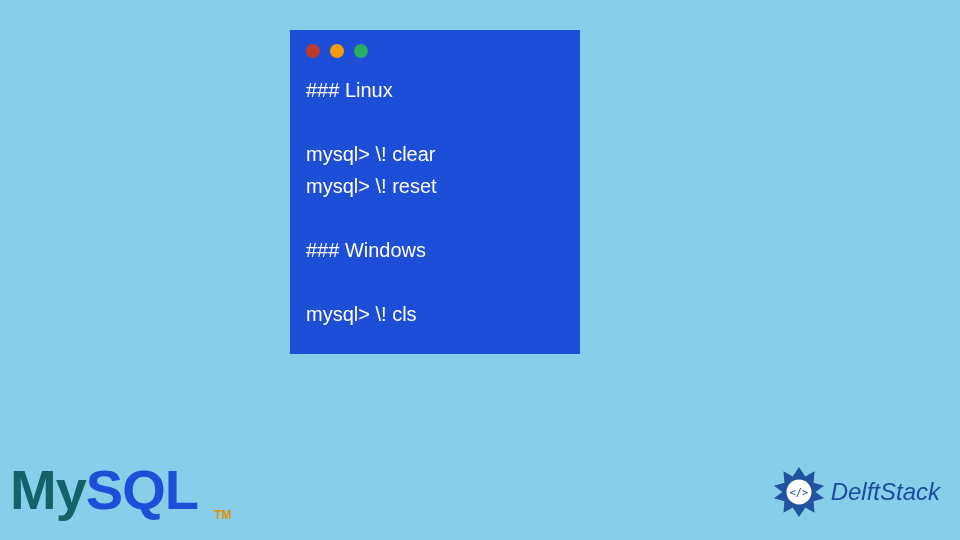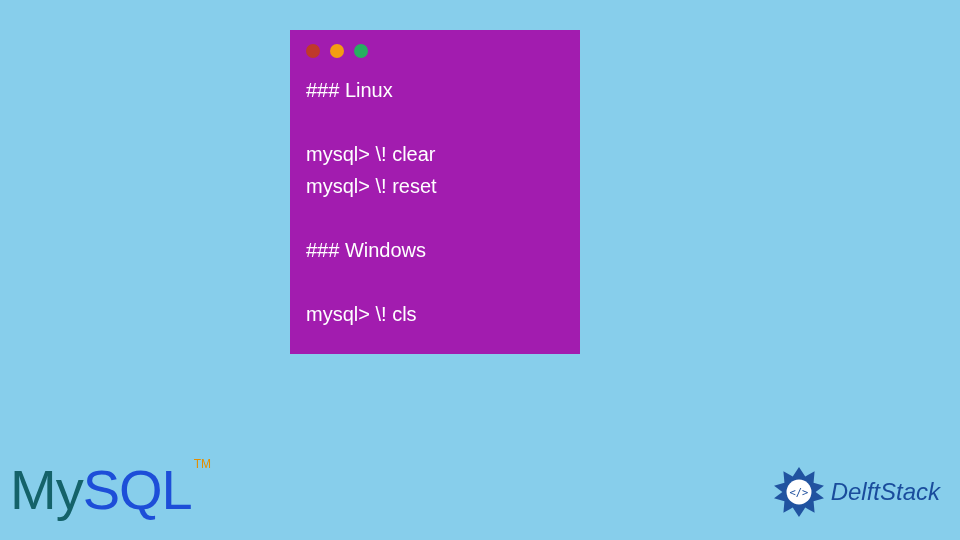--- a/index.html
+++ b/index.html
@@ -9,21 +9,21 @@
     background: #87ceeb;
     position: relative;
     font-family: Arial, Helvetica, sans-serif;
     overflow: hidden;
   }
   .code-window {
     position: absolute;
     left: 290px;
     top: 30px;
     width: 290px;
-    background: #a21caf;
+    background: #1d4ed8;
     padding: 14px 16px 24px 16px;
   }
   .traffic-lights {
     display: flex;
     gap: 10px;
     margin-bottom: 16px;
   }
   .dot {
     width: 14px;
     height: 14px;
@@ -37,38 +37,38 @@
     font-size: 20px;
     line-height: 1.6;
     white-space: pre-wrap;
     font-family: Arial, Helvetica, sans-serif;
   }
   .mysql-logo {
     position: absolute;
     left: 10px;
     bottom: 18px;
     display: flex;
-    align-items: flex-start;
-    font-weight: 400;
+    align-items: flex-end;
+    font-weight: 700;
   }
   .mysql-my {
     color: #146269;
     font-size: 56px;
     letter-spacing: -1px;
   }
   .mysql-sql {
     color: #1d4ed8;
     font-size: 56px;
     letter-spacing: -1px;
   }
   .mysql-tm {
     color: #e48e00;
     font-size: 12px;
     vertical-align: bottom;
-    margin-left: 2px;
+    margin-left: 16px;
   }
   .delft-logo {
     position: absolute;
     right: 20px;
     bottom: 22px;
     display: flex;
     align-items: center;
     gap: 6px;
   }
   .delft-icon {

